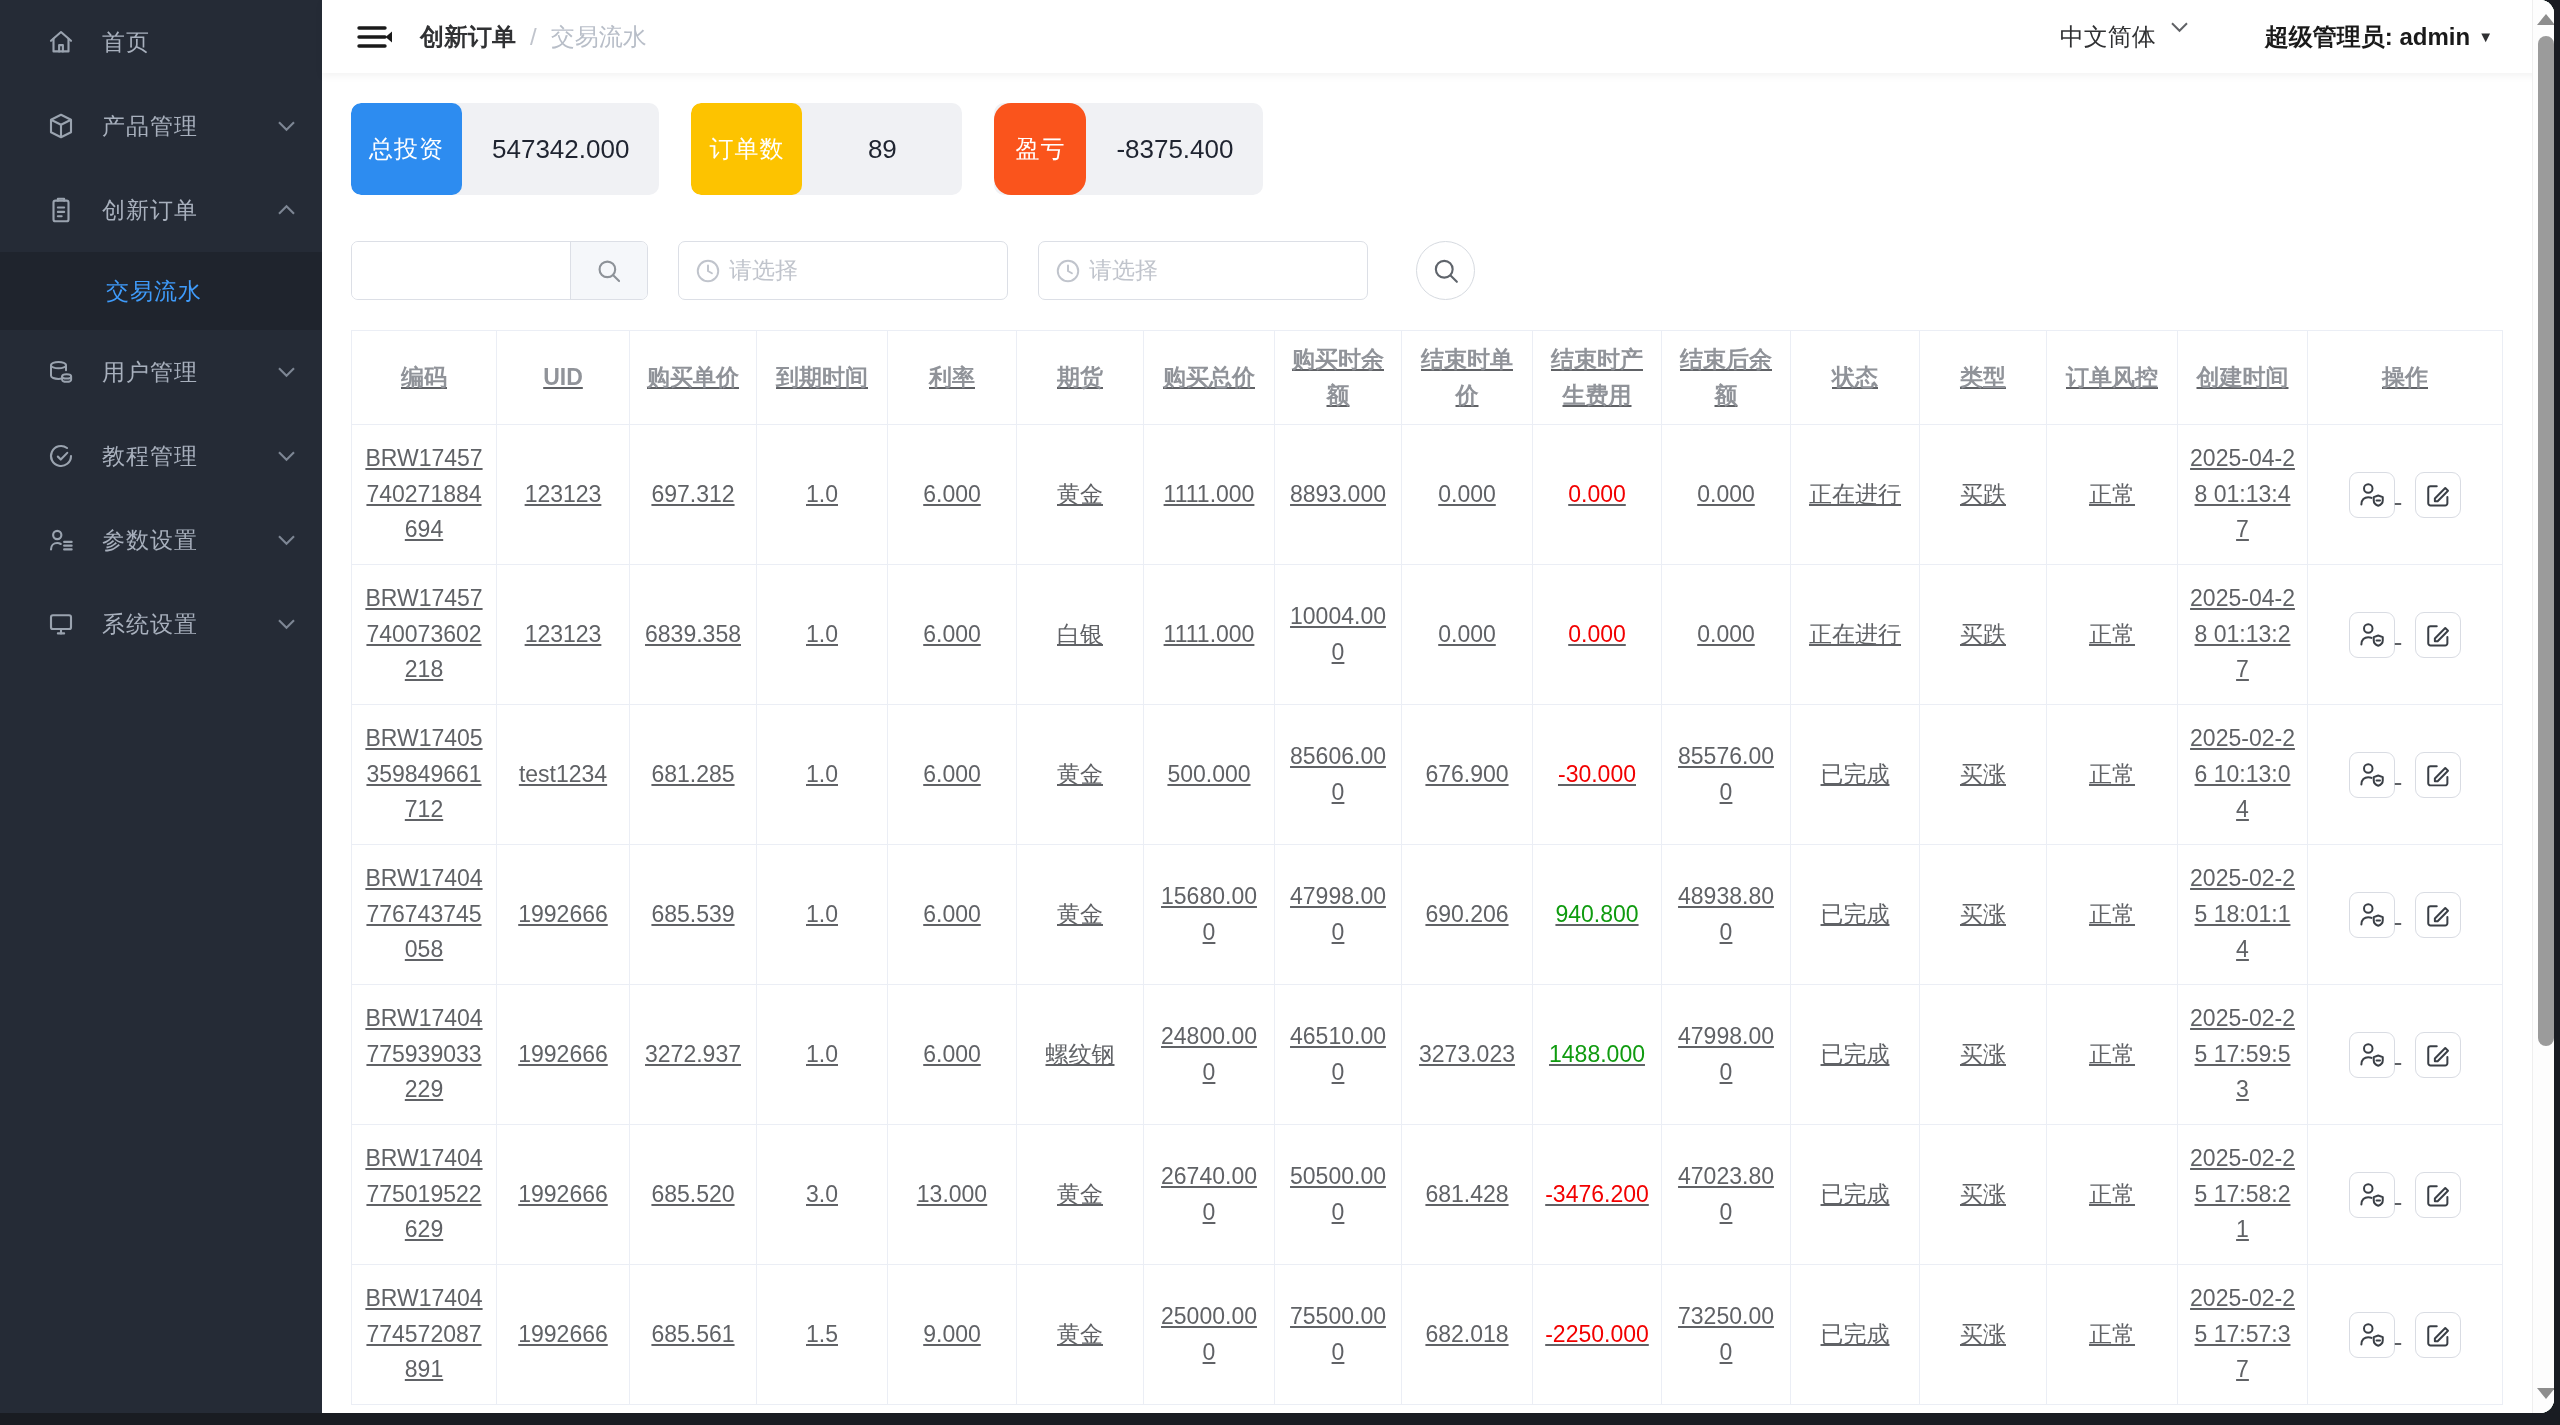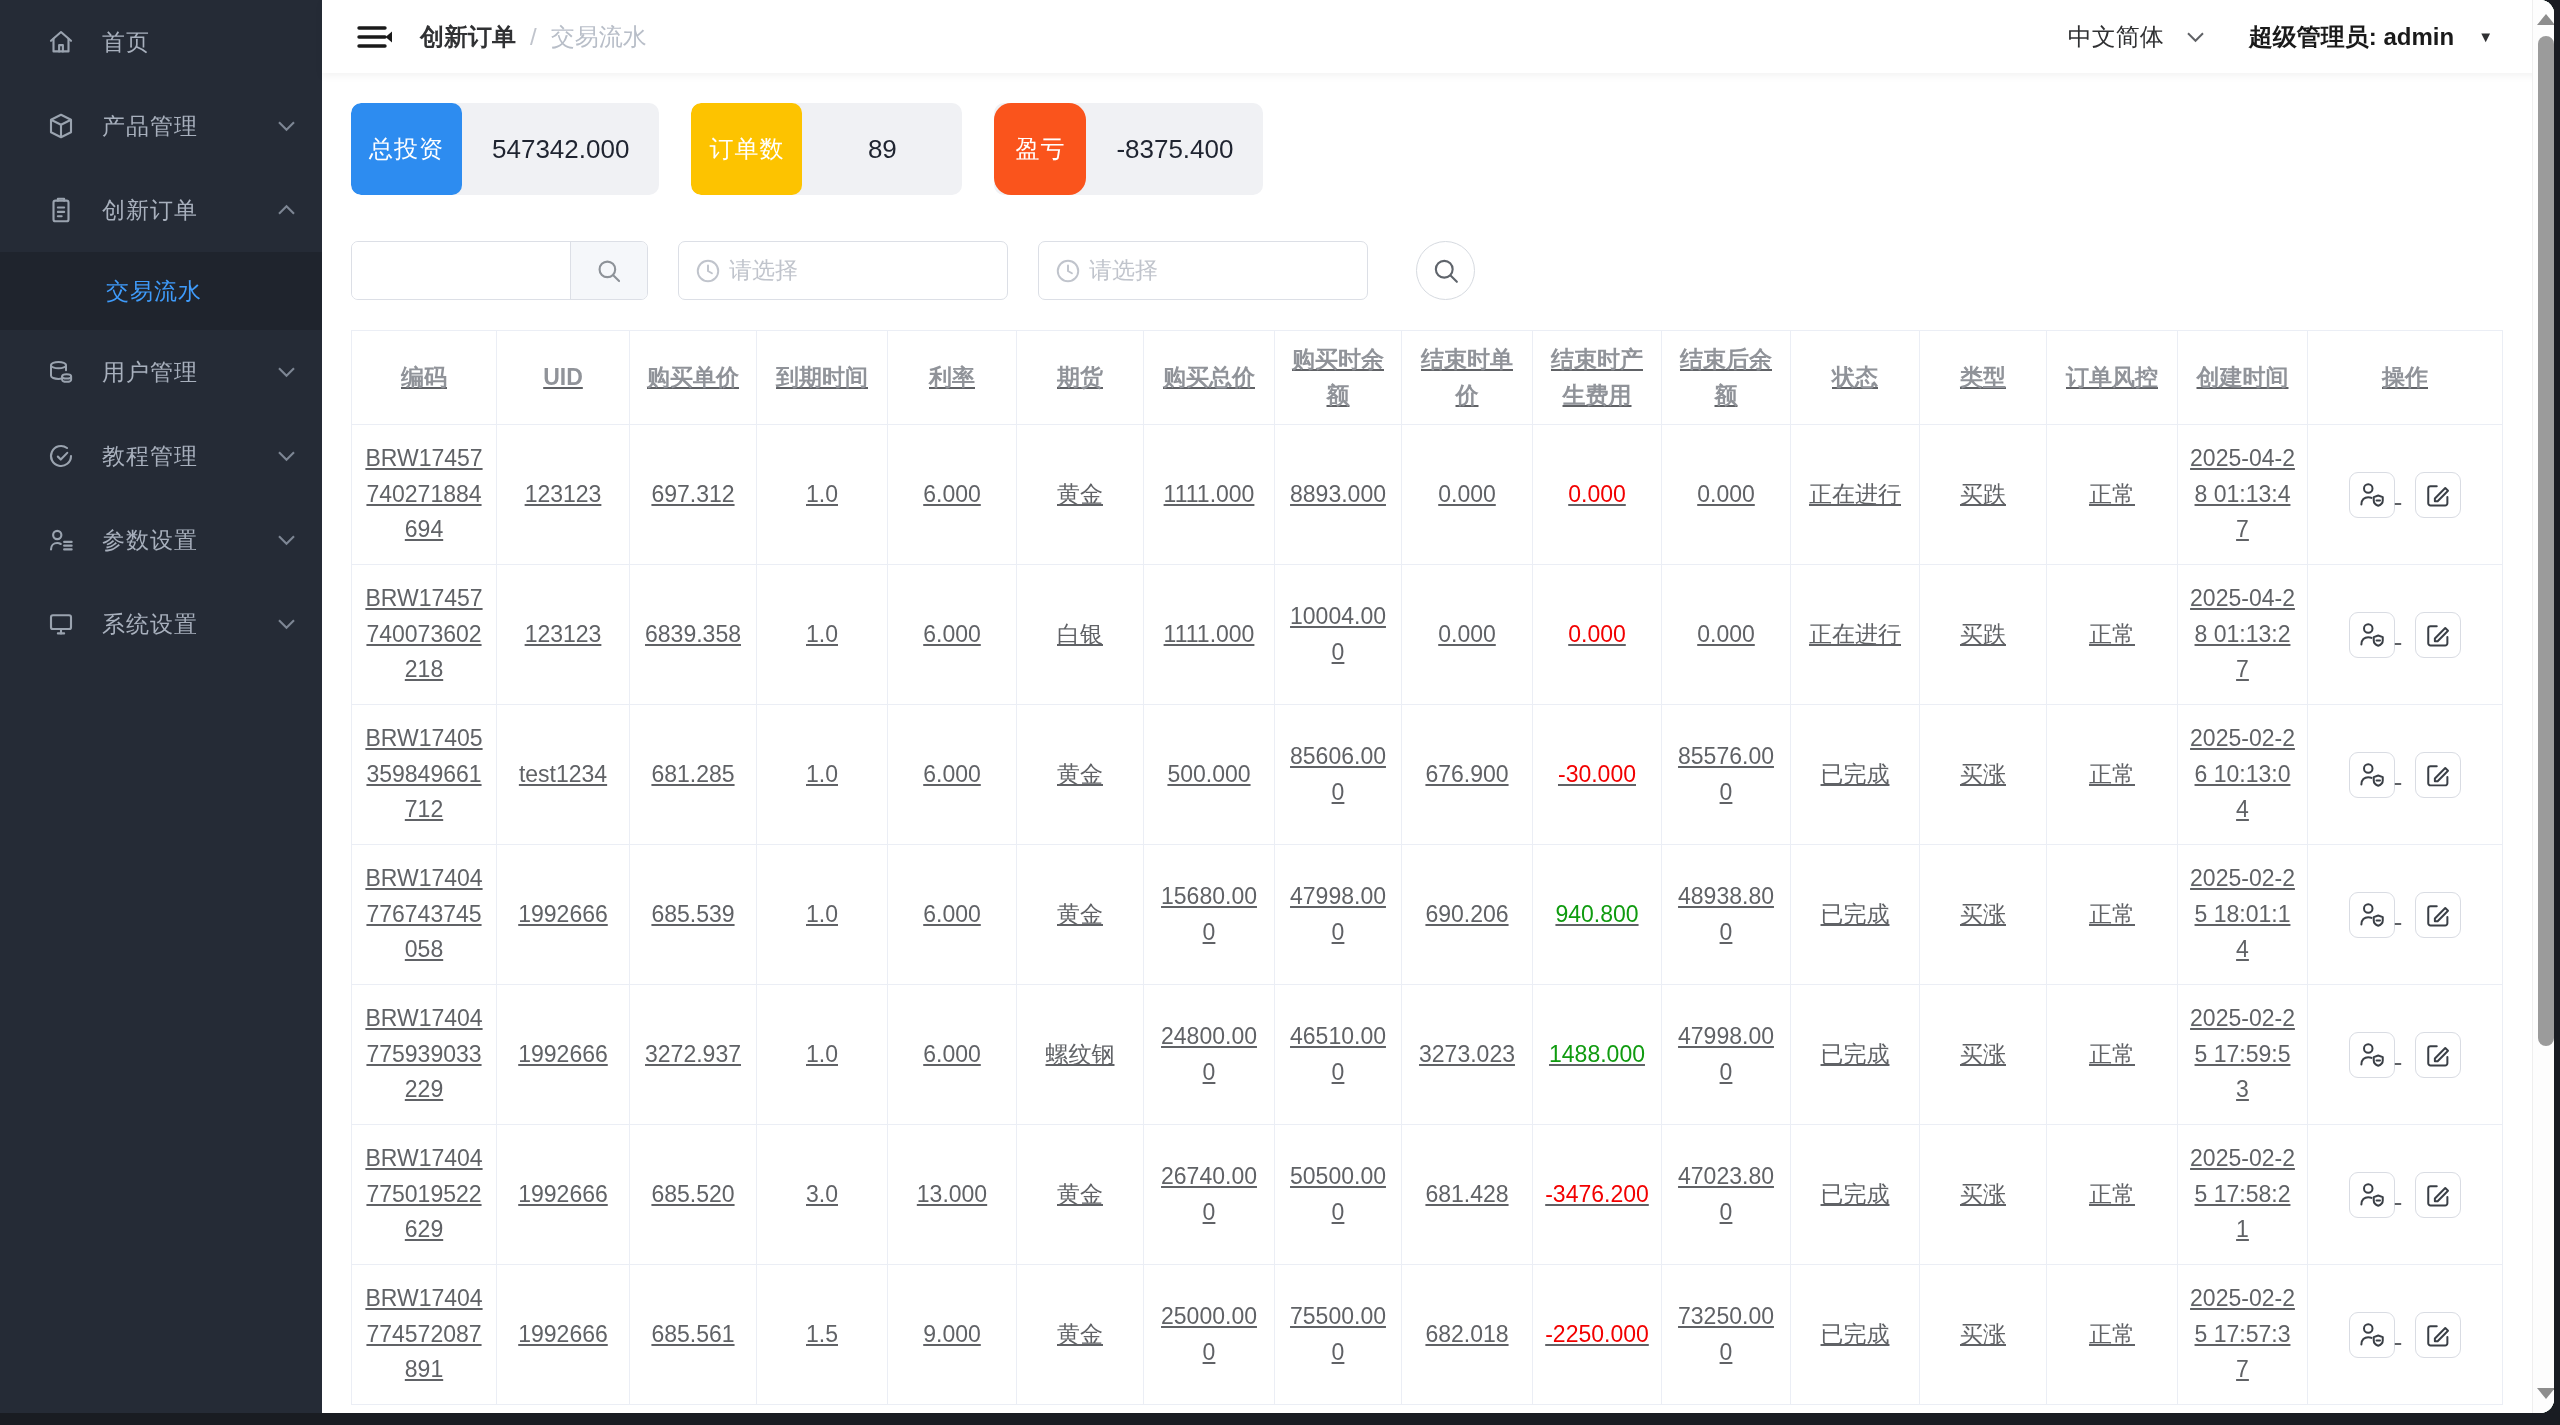--- a/index.html
+++ b/index.html
@@ -33,22 +33,22 @@
   .topbar {
     height:73px; min-height:73px; background:#fff; display:flex; align-items:center;
     padding:0 40px 0 34px; box-shadow:0 3px 8px rgba(0,0,0,0.05); position:relative; z-index:3;
   }
   .hamburger { width:38px; height:30px; margin-right:26px; cursor:pointer; }
   .crumb { font-size:24px; display:flex; align-items:center; gap:14px; }
   .crumb .c1 { color:#303133; font-weight:bold; }
   .crumb .sep { color:#c0c4cc; }
   .crumb .c2 { color:#b8bec8; }
   .top-right { margin-left:auto; display:flex; align-items:center; gap:44px; padding-right:26px; }
-  .lang { font-size:24px; color:#303133; display:flex; align-items:center; gap:22px; cursor:pointer; }
-  .admin { font-size:24px; color:#1a1a1a; font-weight:bold; display:flex; align-items:center; gap:24px; cursor:pointer; }
+  .lang { font-size:24px; color:#303133; display:flex; align-items:flex-start; gap:14px; cursor:pointer; }
+  .admin { font-size:24px; color:#1a1a1a; font-weight:bold; display:flex; align-items:center; gap:8px; cursor:pointer;margin-left:32px; }
   .caret-down-solid { font-size:15px; color:#303133; }
   
   .content { flex:1; padding:30px 56px 4px 29px; overflow:hidden; background:#fff; }
   .cards { display:flex; gap:32px; }
   .card { display:flex; height:92px; border-radius:10px; overflow:hidden; background:#f0f1f4; }
   .card .chip {
     min-width:92px; padding:0 18px; display:flex; align-items:center; justify-content:center;
     color:#fff; font-size:24px; border-radius:10px; letter-spacing:1px;
   }
   .card .val {

